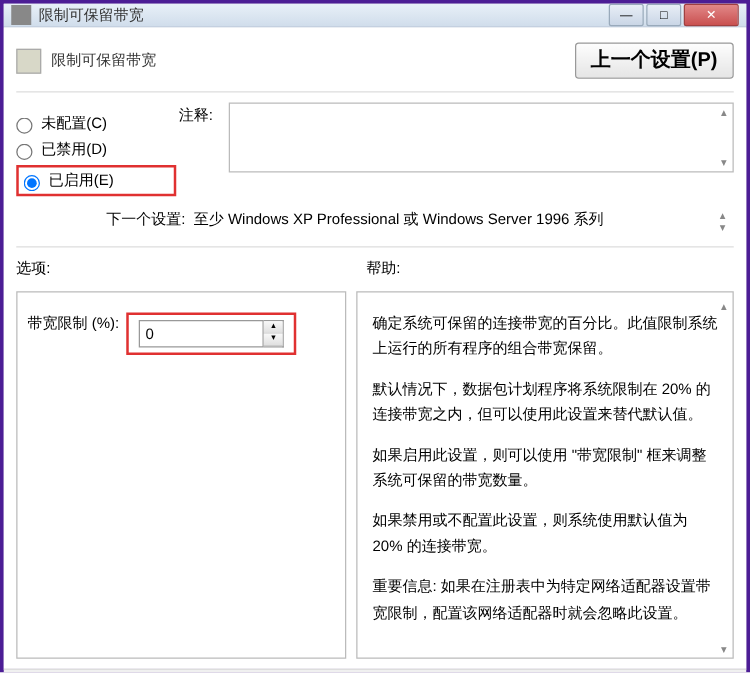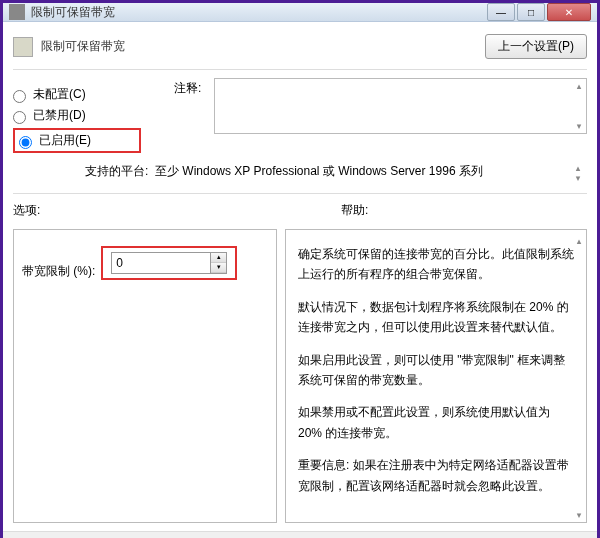--- a/index.html
+++ b/index.html
@@ -9,43 +9,43 @@
     .titlebar-icon { width: 16px; height: 16px; background: #888; margin-right: 6px; }
     .titlebar-title { flex: 1; color: #333; }
     .titlebar-buttons { display: flex; gap: 2px; }
     .titlebar-btn { width: 28px; height: 18px; background: linear-gradient(to bottom, #e8eef6, #cad6e6); border: 1px solid #9ab; border-radius: 2px; display: flex; align-items: center; justify-content: center; font-size: 10px; cursor: pointer; }
     .titlebar-btn.close { width: 44px; background: linear-gradient(to bottom, #e28888, #c95050); color: #fff; border-color: #a04040; }
     .content { flex: 1; background: #fff; display: flex; flex-direction: column; padding: 8px 10px; }
     .header-row { display: flex; align-items: center; padding: 4px 0 10px 0; border-bottom: 1px solid #ddd; }
     .header-icon { width: 20px; height: 20px; background: #d8d8c8; border: 1px solid #aaa; margin-right: 8px; }
     .header-title { flex: 1; color: #333; }
     .nav-btns { display: flex; gap: 6px; }
-    .btn { background: linear-gradient(to bottom, #fdfdfd, #e5e5e5); border: 1px solid #999; border-radius: 3px; padding: 3px 12px; font-size: 12px; cursor: pointer; }
+    .btn { background: linear-gradient(to bottom, #fdfdfd, #e5e5e5); border: 1px solid #999; border-radius: 3px; padding: 3px 12px; font-size: 16px; cursor: pointer; font-weight: bold; }
     .radio-section { display: flex; margin-top: 8px; }
     .radio-col { width: 130px; padding-top: 4px; }
     .radio-item { display: flex; align-items: flex-end; margin: 4px 0; gap: 4px; }
     .radio-item input { margin-right: 3px; }
     .highlight-red { border: 2px solid #e03030; }
-    .comment-col { flex: 1; display: flex; margin-left: 31px; }
+    .comment-col { flex: 1; display: flex; }
     .comment-label { width: 40px; padding-top: 2px; }
     .comment-box { flex: 1; height: 56px; border: 1px solid #bbb; background: #fff; position: relative; }
     .scroll-indicator { position: absolute; right: 2px; display: flex; flex-direction: column; gap: 2px; }
     .scroll-indicator.top { top: 2px; }
     .scroll-indicator.bot { bottom: 2px; }
     .scroll-arrow { width: 10px; height: 10px; font-size: 9px; color: #888; text-align: center; }
     .platform-row { display: flex; margin: 6px 0; padding-left: 72px; }
     .platform-label { width: 70px; }
     .platform-val { flex: 1; }
     .divider { height: 1px; background: #ddd; margin: 4px 0 8px 0; }
-    .labels-row { display: flex; margin-bottom: 10px; gap: 48px; }
+    .labels-row { display: flex; margin-bottom: 10px; }
     .options-label { width: 280px; }
     .help-label { flex: 1; }
     .panels { flex: 1; display: flex; gap: 8px; min-height: 0; }
     .left-panel { width: 264px; border: 1px solid #bbb; background: #fff; padding: 16px 8px; position: relative; }
-    .spinner-row { display: flex; align-items: flex-end; gap: 6px; }
+    .spinner-row { display: flex; align-items: flex-start; gap: 6px; }
     .spinner-label { white-space: nowrap; }
     .spinner-box { display: flex; border: 2px solid #e03030; padding: 4px 8px; }
     .spinner-input { width: 100px; border: 1px solid #999; padding: 2px 4px; font-size: 12px; }
     .spinner-btns { width: 16px; display: flex; flex-direction: column; border: 1px solid #999; border-left: none; }
     .spin-btn { height: 10px; background: linear-gradient(to bottom, #f8f8f8, #e0e0e0); font-size: 7px; text-align: center; line-height: 8px; cursor: pointer; border-bottom: 1px solid #ccc; }
     .right-panel { flex: 1; border: 1px solid #bbb; background: #fff; padding: 14px 12px; position: relative; overflow: hidden; line-height: 1.7; }
     .right-panel p { margin-bottom: 12px; }
     .footer { display: flex; justify-content: flex-end; gap: 8px; padding: 8px 10px; background: #f0f0f0; border-top: 1px solid #ddd; }
     .footer .btn { padding: 4px 18px; }
     .footer .highlight-red { padding: 2px; }
@@ -96,21 +96,21 @@
               <div class="scroll-arrow">▴</div>
             </div>
           <div class="scroll-indicator bot">
               <div class="scroll-arrow">▾</div>
             </div>
         </div>
       </div>
     </div>
 
     <div class="platform-row">
-      <div class="platform-label">支持的平台:</div>
+      <div class="platform-label">下一个设置:</div>
       <div class="platform-val">至少 Windows XP Professional 或 Windows Server 1996 系列</div>
       <div style="width:14px; display:flex; flex-direction:column; justify-content:space-between;">
         <div class="scroll-arrow">▴</div>
         <div class="scroll-arrow">▾</div>
       </div>
     </div>
 
     <div class="divider"></div>
 
     <div class="labels-row">

